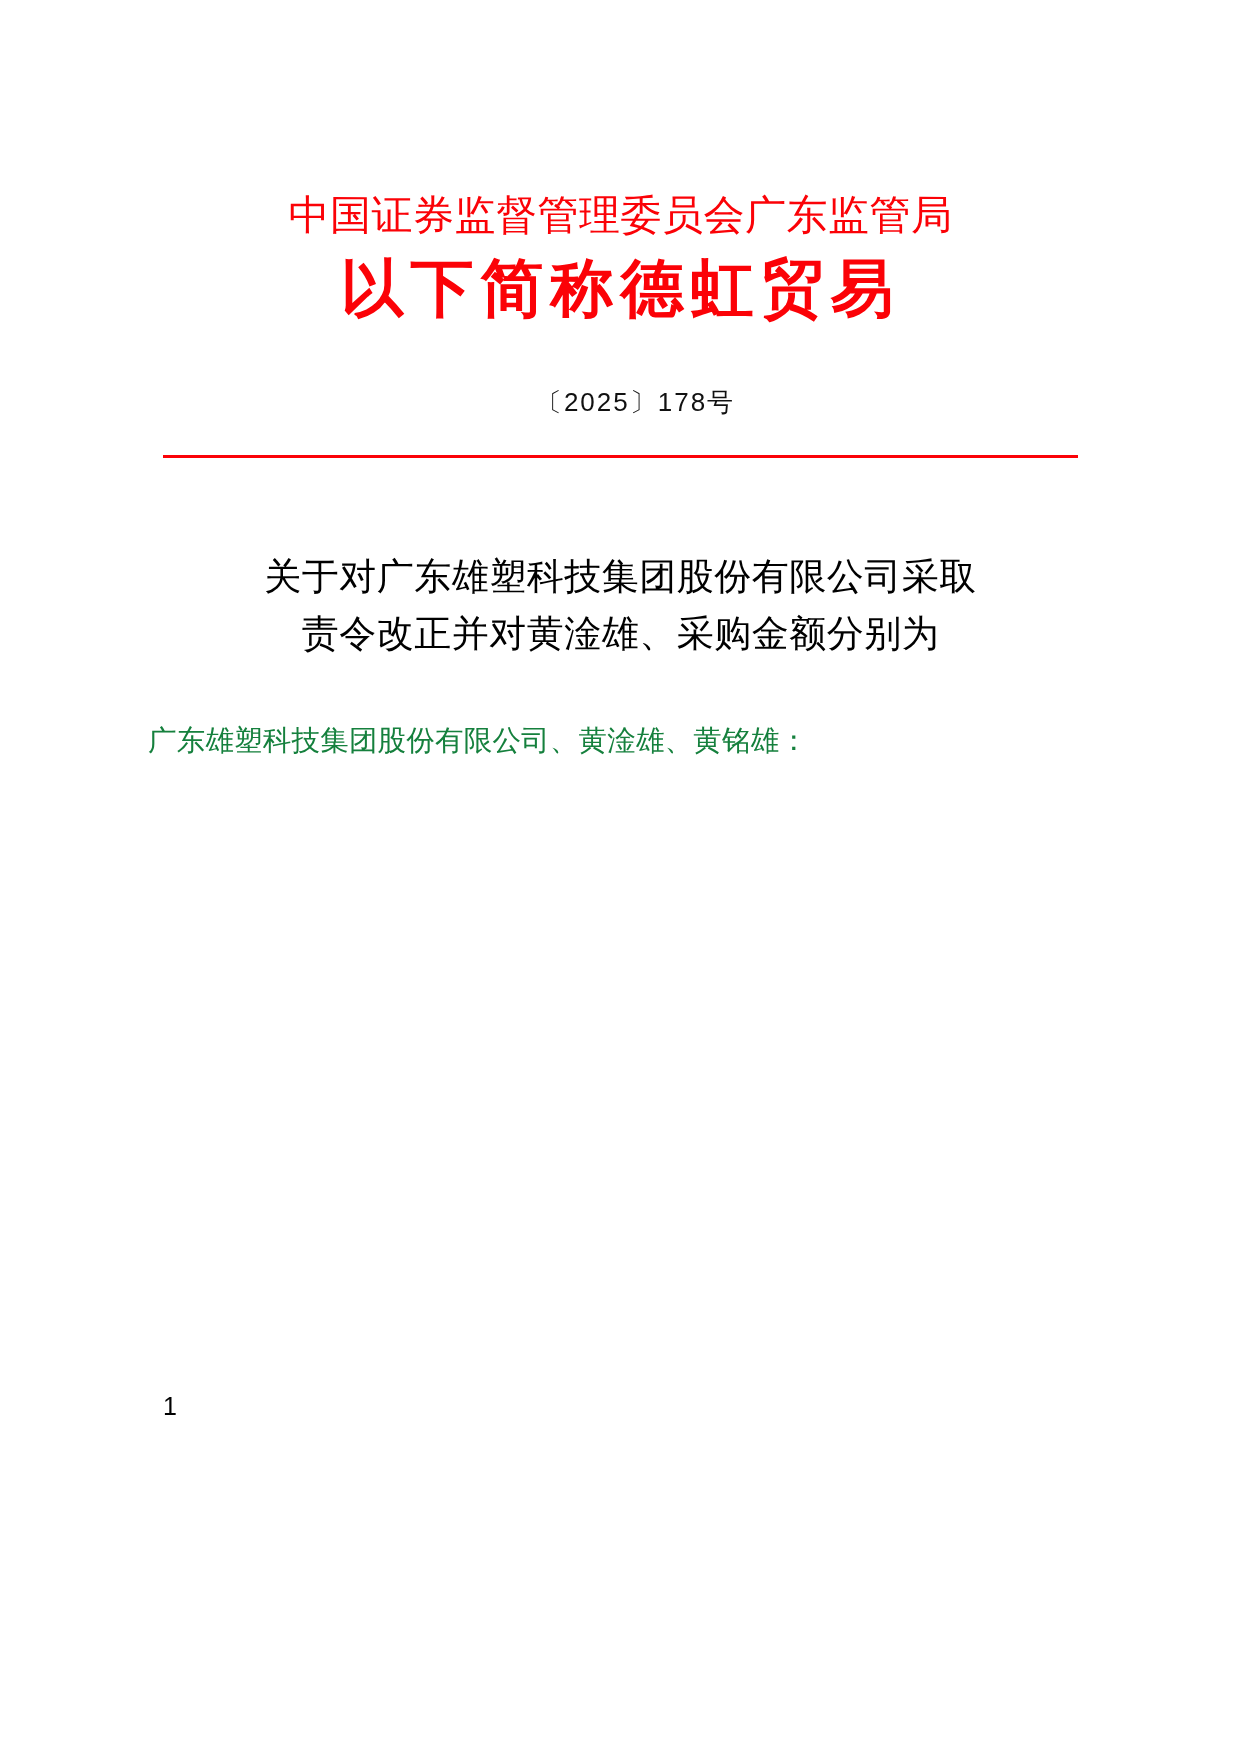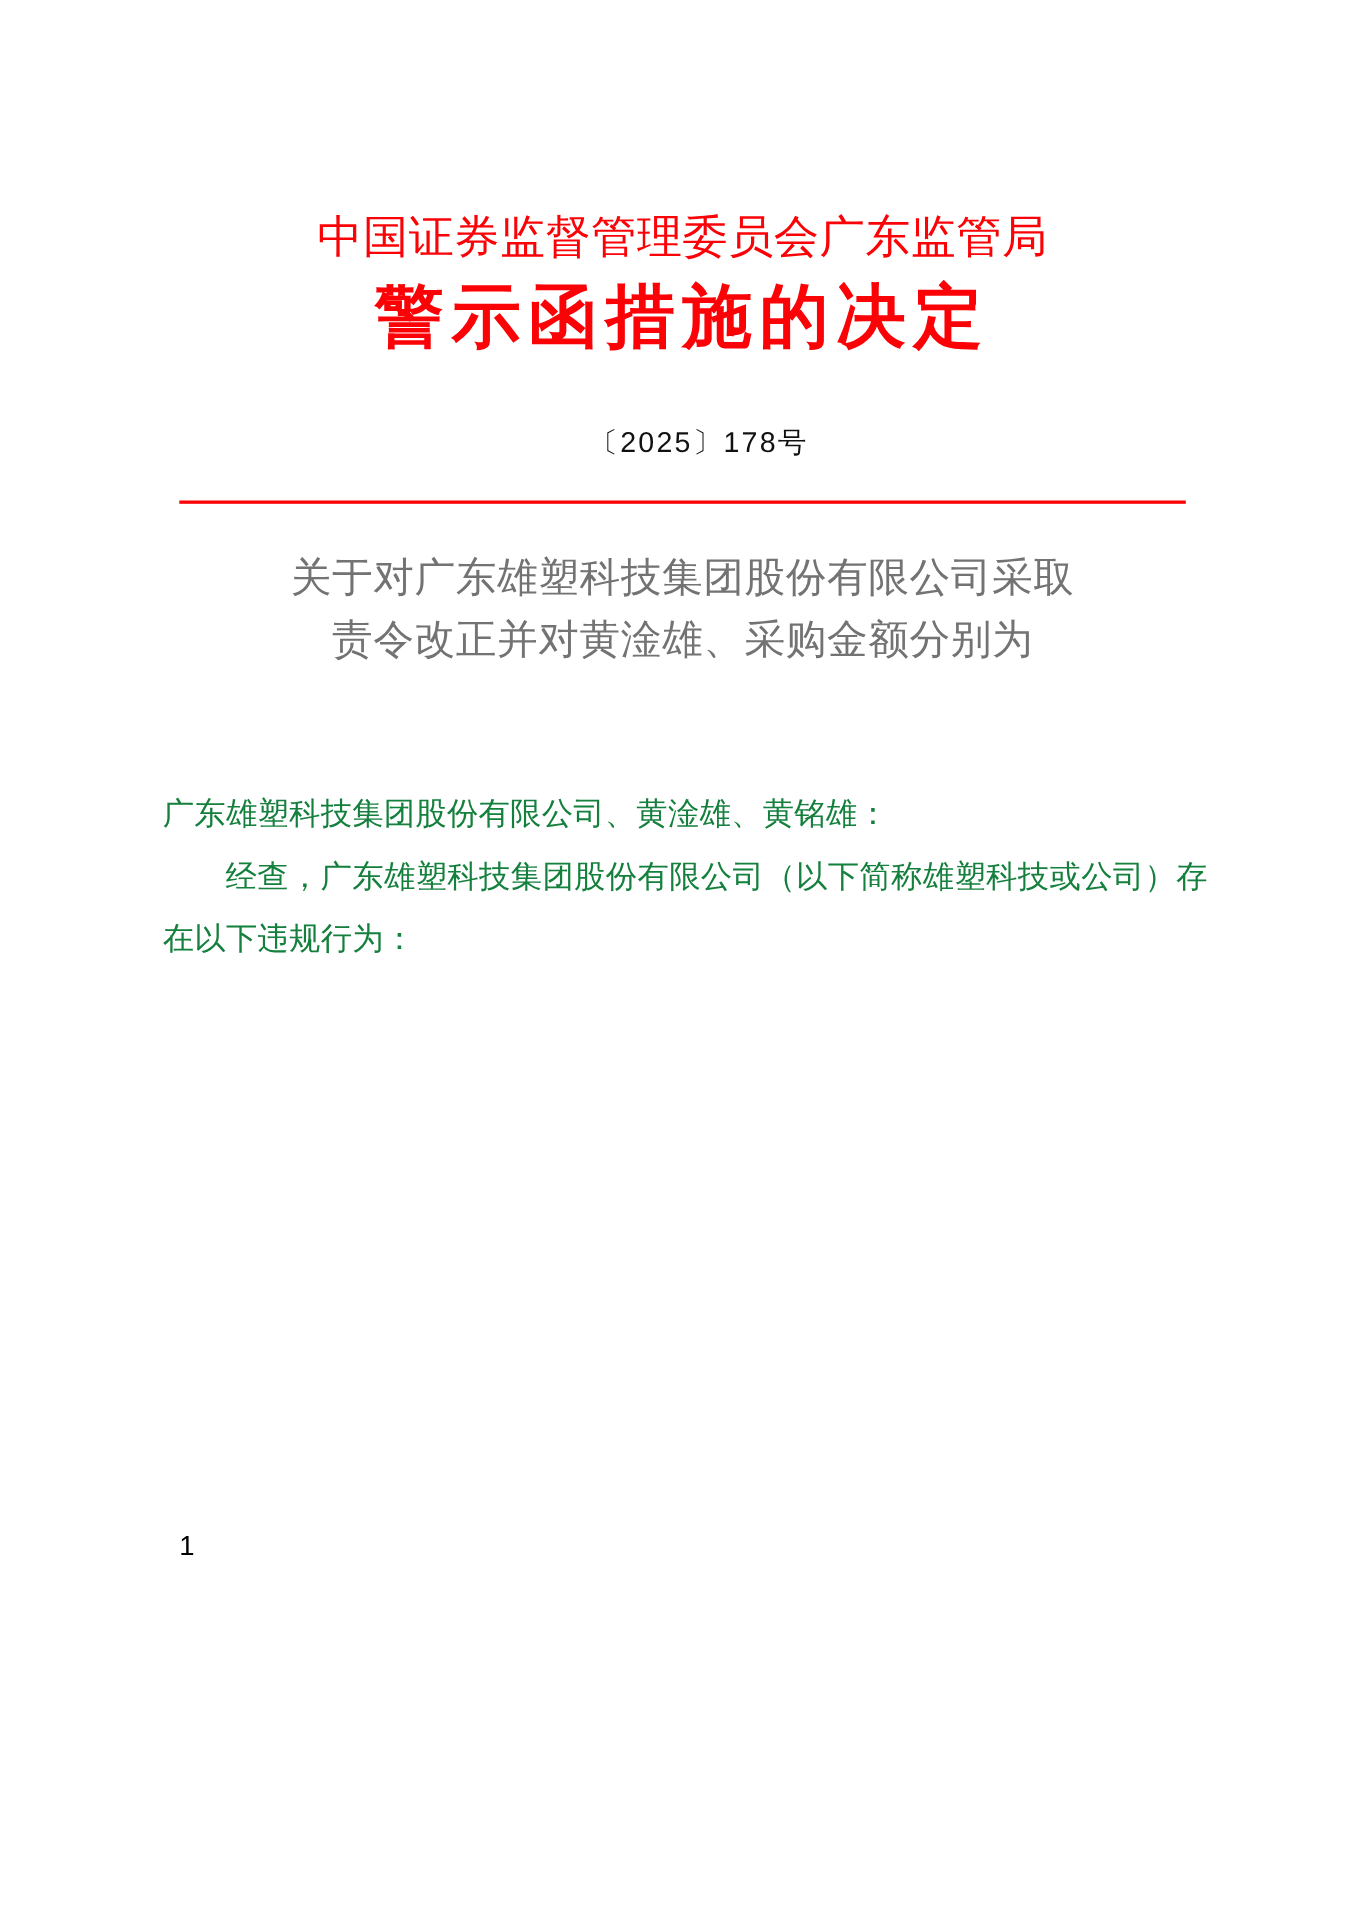--- a/index.html
+++ b/index.html
@@ -64,26 +64,26 @@
     top: 455px;
     width: 915px;
     height: 3px;
     background: #fb0207;
   }
 
   
   .doc-title {
     position: absolute;
     left: 163px;
-    top: 496px;
+    top: 548px;
     width: 915px;
     text-align: center;
     font-size: 37px;
     line-height: 1.55;
-    color: #737373;
+    color: #000000;
     letter-spacing: 0.5px;
   }
   .doc-title-line { display: block; white-space: nowrap; }
 
   
   .body-block {
     position: absolute;
     left: 148px;
     top: 712px;
     width: 950px;
@@ -107,32 +107,31 @@
     color: #000000;
   }
 </style>
 </head>
 <body>
 
 <div class="page">
 
   <div class="masthead">
     <div class="masthead-line1">中国证券监督管理委员会广东监管局</div>
-    <div class="masthead-line2">警示函措施的决定</div>
+    <div class="masthead-line2">以下简称德虹贸易</div>
   </div>
 
   <div class="doc-number">〔2025〕178号</div>
 
   <div class="red-rule"></div>
 
   <div class="doc-title">
     <span class="doc-title-line">关于对广东雄塑科技集团股份有限公司采取</span>
     <span class="doc-title-line">责令改正并对黄淦雄、采购金额分别为</span>
   </div>
 
   <div class="body-block">
     <p class="para">广东雄塑科技集团股份有限公司、黄淦雄、黄铭雄：</p>
-    <p class="para indent">经查，广东雄塑科技集团股份有限公司（以下简称雄塑科技或公司）存在以下违规行为：</p>
   </div>
 
   <div class="page-number">1</div>
 
 </div>
 
 </body></html>

